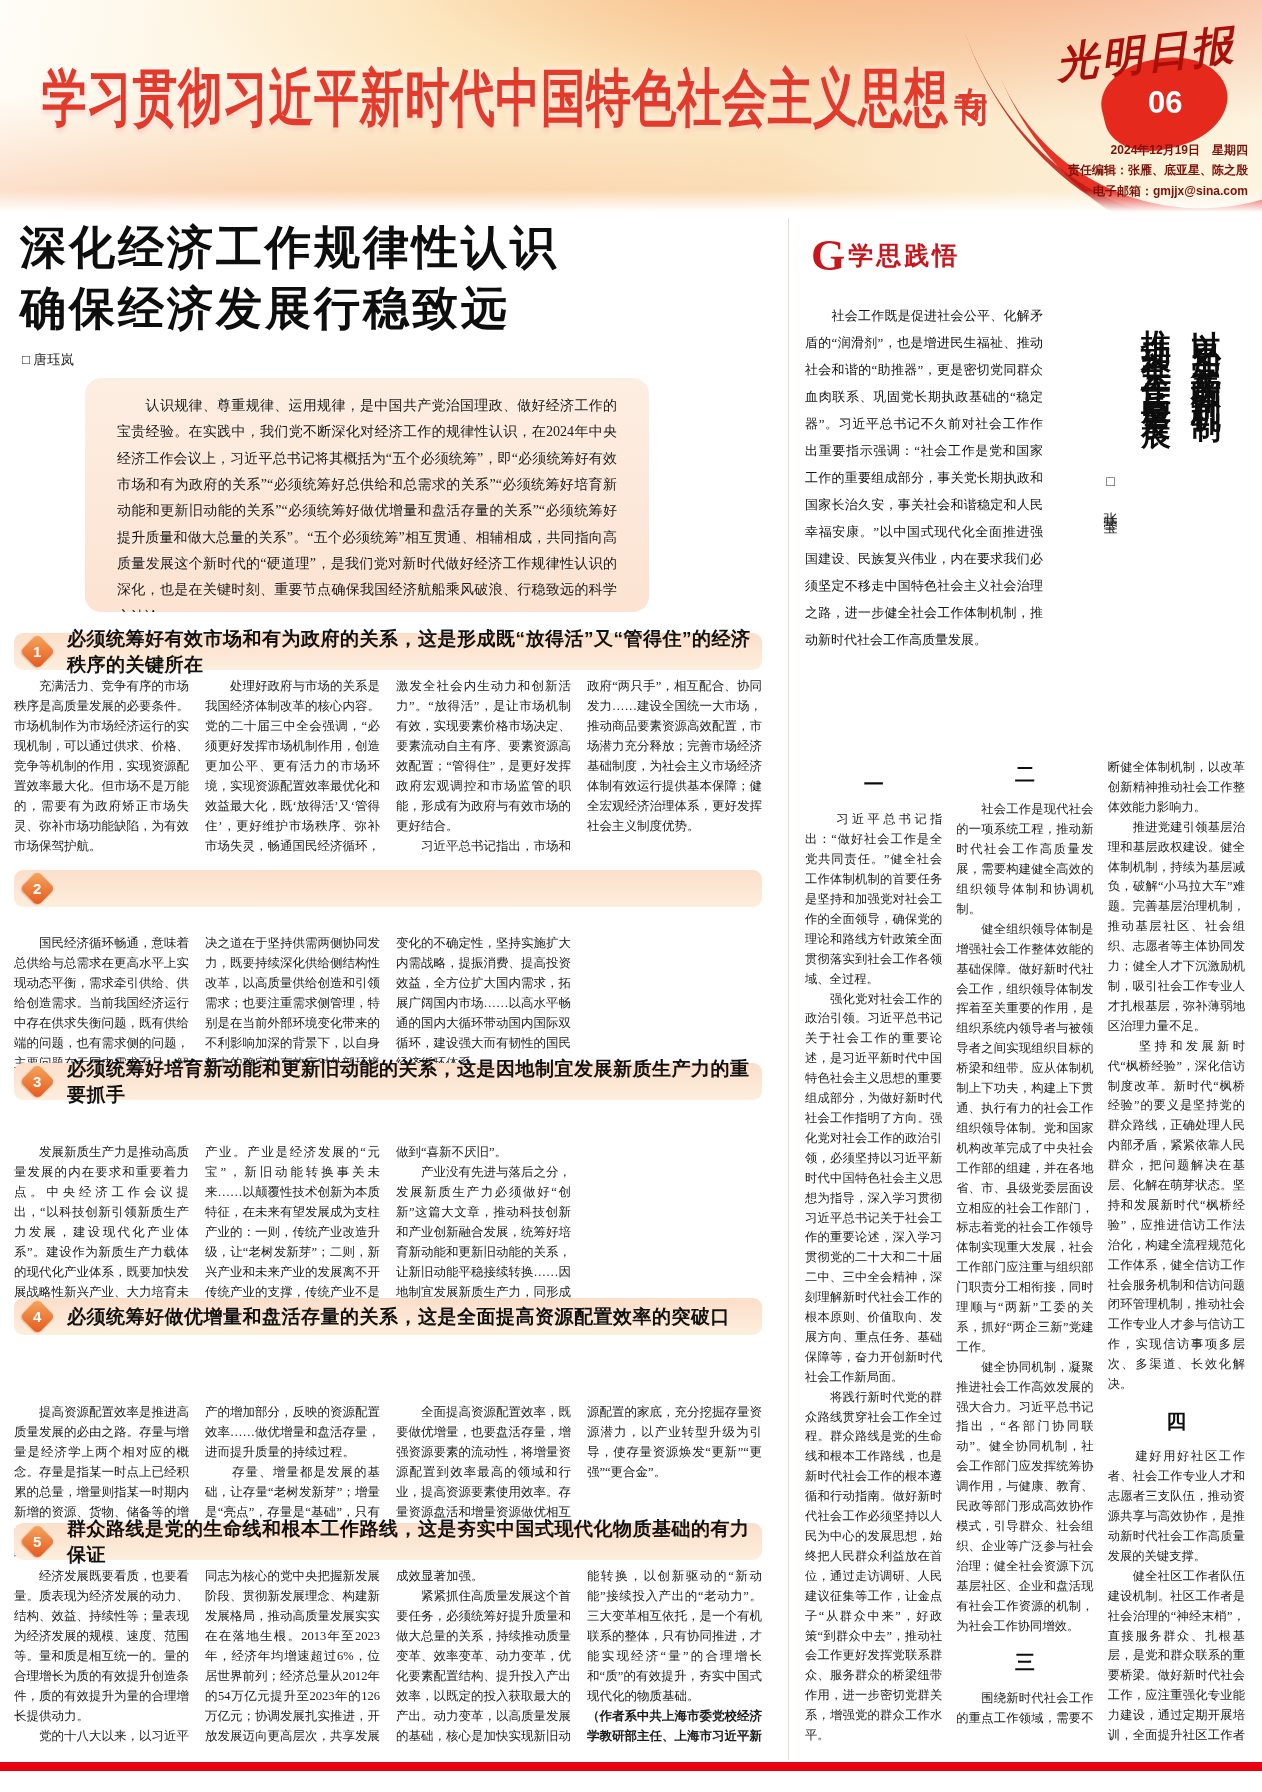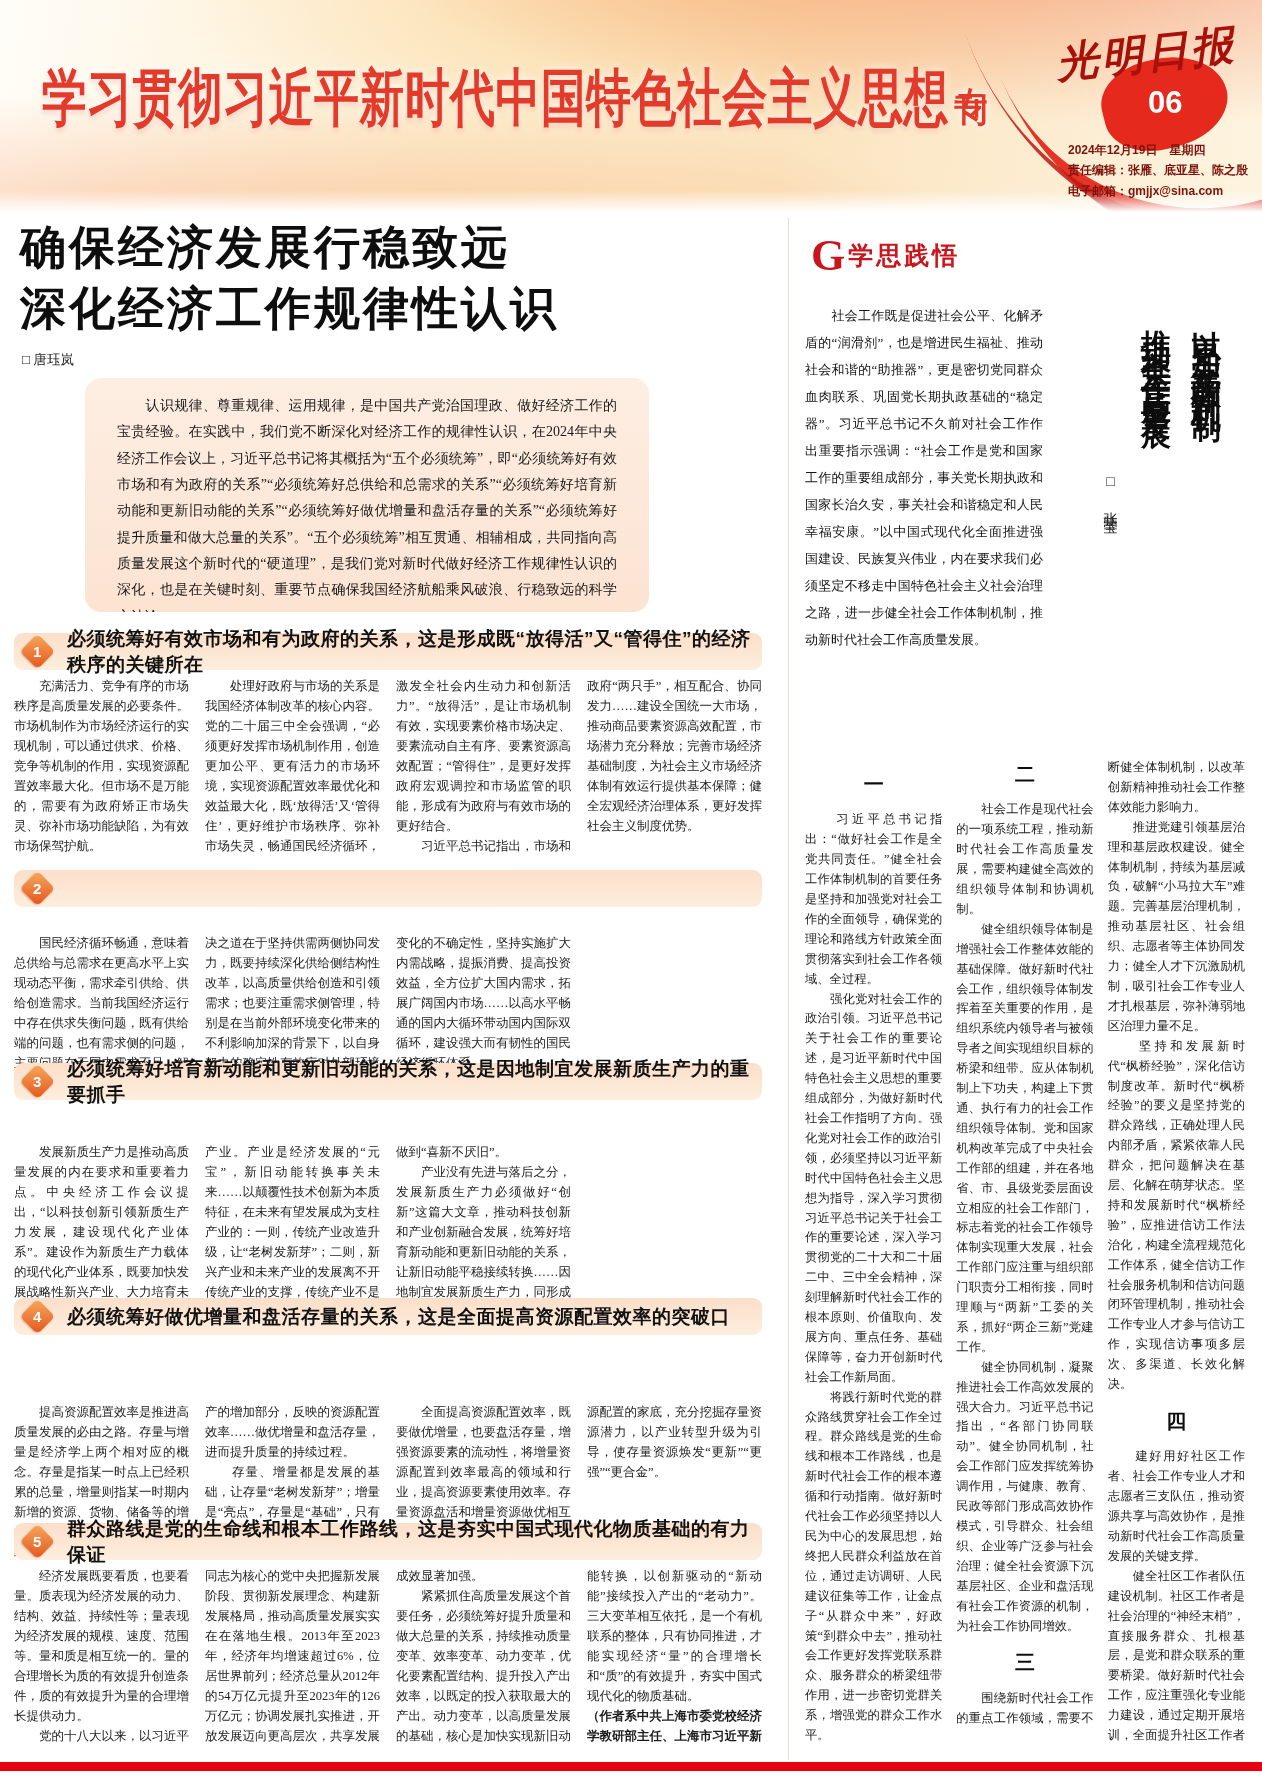--- a/index.html
+++ b/index.html
@@ -27,21 +27,21 @@
   .banner-title { position:absolute; left:42px; top:56px; white-space:nowrap;
     font-family:"Liberation Sans","DejaVu Sans",sans-serif; font-weight:900; font-size:62px; color:#e23a2b;
     transform:scaleX(.72); transform-origin:left center; letter-spacing:1px;
     text-shadow:0 0 10px rgba(255,255,255,.9), 0 3px 6px rgba(210,60,30,.25); }
   .zhuankan { position:absolute; left:948px; top:60px; writing-mode:vertical-rl;
     font-family:"Liberation Sans","DejaVu Sans",sans-serif; font-weight:900; font-size:33px; color:#e23a2b; letter-spacing:8px;
     text-shadow:0 0 8px rgba(255,255,255,.9); }
   .masthead { position:absolute; right:26px; top:26px; z-index:4;
     font-family:"Liberation Serif","DejaVu Serif",serif; font-style:italic; font-weight:900;
     font-size:42px; color:#a91009; transform:rotate(-6deg); letter-spacing:3px; }
-  .banner-meta { position:absolute; right:14px; top:140px; z-index:4; 
+  .banner-meta { position:absolute; right:14px; top:140px; z-index:4; text-align:right;
     font-family:"Liberation Sans","DejaVu Sans",sans-serif; font-weight:700; font-size:12px; color:#7c120b; line-height:1.7; }
 
   
   .la { position:absolute; left:14px; top:218px; width:748px; height:1542px; }
   .la-headline { position:absolute; left:6px; top:0; font-weight:900; font-size:46px; line-height:1.32;
     letter-spacing:3px; color:#0e0e0e; }
   .la-byline { position:absolute; left:8px; top:133px; font-size:13.5px; color:#222;text-align:center; }
   .la-intro { position:absolute; left:71px; top:160px; width:564px; height:234px; overflow:hidden;
     background:linear-gradient(180deg,#fdeee2,#fce3d2); border-radius:16px; padding:15px 32px;
     font-size:14px; line-height:1.88; text-align:justify; white-space:pre-line; color:#1a1a1a; }
@@ -95,22 +95,22 @@
     <div class="masthead">光明日报</div>
     <div class="banner-meta">
       <div>2024年12月19日　星期四</div>
       <div>责任编辑：张雁、底亚星、陈之殷</div>
       <div>电子邮箱：gmjjx@sina.com</div>
     </div>
   </div>
 
   <div class="la">
     <div class="la-headline">
+      <div>深化经济工作规律性认识</div>
       <div>确保经济发展行稳致远</div>
-      <div>深化经济工作规律性认识</div>
     </div>
     <div class="la-byline">□ 唐珏岚</div>
     <div class="la-intro">　　认识规律、尊重规律、运用规律，是中国共产党治国理政、做好经济工作的宝贵经验。在实践中，我们党不断深化对经济工作的规律性认识，在2024年中央经济工作会议上，习近平总书记将其概括为“五个必须统筹”，即“必须统筹好有效市场和有为政府的关系”“必须统筹好总供给和总需求的关系”“必须统筹好培育新动能和更新旧动能的关系”“必须统筹好做优增量和盘活存量的关系”“必须统筹好提升质量和做大总量的关系”。“五个必须统筹”相互贯通、相辅相成，共同指向高质量发展这个新时代的“硬道理”，是我们党对新时代做好经济工作规律性认识的深化，也是在关键时刻、重要节点确保我国经济航船乘风破浪、行稳致远的科学方法论。</div>
 
     <div class="sec-h" id="s1h">
       <div class="diamond">
           <span>1</span>
         </div>
       <div class="t">必须统筹好有效市场和有为政府的关系，这是形成既“放得活”又“管得住”的经济秩序的关键所在</div>
     </div>

